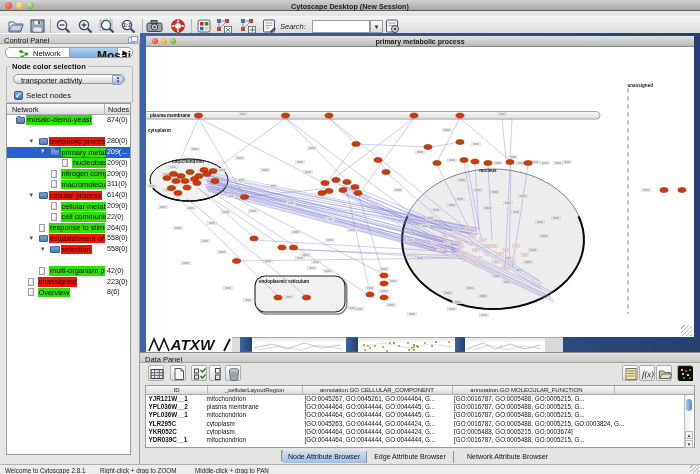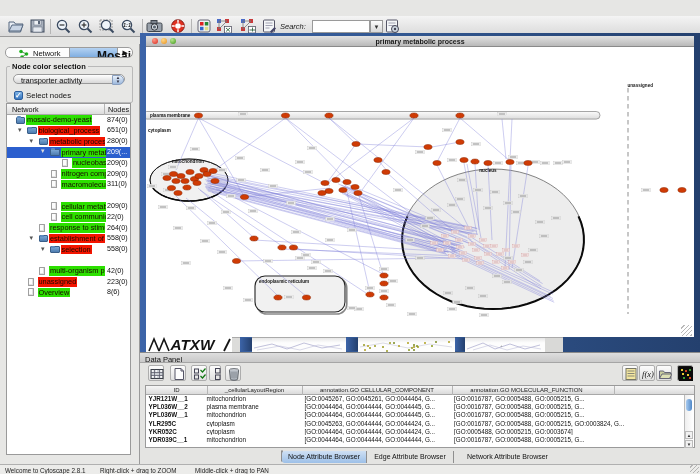--- a/index.html
+++ b/index.html
@@ -92,20 +92,26 @@
 
 #sbar { left:0; top:464px; width:700px; height:10px; background:#ececea; border-top:1px solid #b0b0b0; }
 #grip2 { position:absolute; right:1px; bottom:1px; width:9px; height:9px;
  background:repeating-linear-gradient(135deg, transparent 0 2px, #b5b5b5 2px 3px); }
 .flicon { position:absolute; width:7px; height:6px; border:1px solid #98a4b2; background:#e4e9ef; }
 .flicon:before { content:""; position:absolute; left:2px; top:-2.5px; width:5px; height:4.5px; border:1px solid #98a4b2; background:#f0f4f8; }
 </style></head>
 <body>
 <div id="win">
 
+ <div id="mtb" class="abs">
+  <div class="ball" style="left:5px; background:radial-gradient(circle at 35% 30%,#ff9a8a,#e33021)"></div>
+  <div class="ball" style="left:16px; background:radial-gradient(circle at 35% 30%,#ffe9a8,#f0a524)"></div>
+  <div class="ball" style="left:27px; background:radial-gradient(circle at 35% 30%,#c8f0a0,#58a823)"></div>
+  <div id="mtitle">Cytoscape Desktop (New Session)</div>
+ </div>
 
  <div id="tbar" class="abs">
   <svg class="abs" style="left:7px;top:2px" width="18" height="16" viewBox="0 0 18 16">
         <path d="M2 4 h5 l1.5 2 H16 l-2.5 8 H2 z" fill="#e8edf4" stroke="#55677f" stroke-width="1"></path>
         <path d="M2 13 l3-6 h11 l-2.5 6 z" fill="#c8d4e4" stroke="#55677f" stroke-width="1"></path>
       </svg>
 <svg class="abs" style="left:29px;top:2px" width="18" height="16" viewBox="0 0 18 16">
         <rect x="2" y="2" width="13" height="12" fill="#a8b0bc" stroke="#3e4a5c"></rect>
         <rect x="5" y="2.5" width="7" height="4.5" fill="#eef1f5" stroke="#5a6678" stroke-width="0.5"></rect>
         <rect x="9" y="3" width="2" height="3.2" fill="#5a6678"></rect>
@@ -182,20 +188,24 @@
         <circle cx="11" cy="11" r="1.2" fill="#445"></circle>
       </svg>
   <div class="tsep" style="left:50px"></div>
   <div class="tsep" style="left:142px"></div>
   <div class="tsep" style="left:191px"></div>
   <div id="search-lab">Search:</div>
   <div id="search-box"></div>
   <div id="search-drop">▼</div>
  </div>
 
+ <div id="cph" class="abs">
+      <span>Control Panel</span>
+      <div class="flicon" style="right:5px;top:3px"></div>
+    </div>
  <div id="lpanel" class="abs">
    <div id="tabbar">
      <svg class="abs" style="left:12px;top:1px" width="12" height="10" viewBox="0 0 12 10">
           <circle cx="3" cy="2.5" r="1.8" fill="#2b2"></circle>
           <circle cx="8.5" cy="5" r="1.8" fill="#2b2"></circle>
           <circle cx="4" cy="8" r="1.8" fill="#2b2"></circle>
           <path d="M3 2.5 L8.5 5 L4 8" fill="none" stroke="#282" stroke-width="0.8"></path>
         </svg>
      <span class="tt" style="left:27px">Network</span>
      <div id="tab-mosaic"></div>
@@ -216,26 +226,20 @@
         <span class="h1">Network</span>
         <div class="hd"></div>
         <span class="h2">Nodes</span>
       </div>
    <div style="position:absolute;left:0;top:0;width:123px;height:350px;overflow:hidden">
    <div class="trow" style="top:10.5px">
           <span class="fold" style="left:8.5px"></span>
           <span class="tlab" style="left:19.0px;background:#2ce000;max-width:80px">mosaic-demo-yeast</span>
           <span class="tcnt">874(0)</span>
         </div>
-<div class="trow" style="top:21.3px">
-          <span class="tri" style="left:11.0px">▾</span>
-          <span class="fold" style="left:20.0px"></span>
-          <span class="tlab" style="left:30.5px;background:#f31400;max-width:68px">biological_process</span>
-          <span class="tcnt">651(0)</span>
-        </div>
 <div class="trow" style="top:32.1px">
           <span class="tri" style="left:22.5px">▾</span>
           <span class="fold" style="left:31.5px"></span>
           <span class="tlab" style="left:42.0px;background:#f31400;max-width:56px">metabolic process</span>
           <span class="tcnt">280(0)</span>
         </div>
 <div class="trow sel" style="top:42.9px">
           <span class="tri" style="left:34.0px">▾</span>
           <span class="fold" style="left:43.0px"></span>
           <span class="tlab" style="left:53.5px;background:#2ce000;max-width:45px">primary metabo</span>
@@ -248,20 +252,26 @@
         </div>
 <div class="trow" style="top:64.5px">
           <span class="page" style="left:43.5px"></span>
           <span class="tlab" style="left:53.5px;background:#2ce000;max-width:45px">nitrogen compo</span>
           <span class="tcnt">209(0)</span>
         </div>
 <div class="trow" style="top:75.3px">
           <span class="page" style="left:43.5px"></span>
           <span class="tlab" style="left:53.5px;background:#2ce000;max-width:45px">macromolecule</span>
           <span class="tcnt">311(0)</span>
+        </div>
+<div class="trow" style="top:86.1px">
+          <span class="tri" style="left:22.5px">▾</span>
+          <span class="fold" style="left:31.5px"></span>
+          <span class="tlab" style="left:42.0px;background:#f31400;max-width:56px">cellular process</span>
+          <span class="tcnt">614(0)</span>
         </div>
 <div class="trow" style="top:96.9px">
           <span class="page" style="left:43.5px"></span>
           <span class="tlab" style="left:53.5px;background:#2ce000;max-width:45px">cellular metabo</span>
           <span class="tcnt">209(0)</span>
         </div>
 <div class="trow" style="top:107.7px">
           <span class="page" style="left:43.5px"></span>
           <span class="tlab" style="left:53.5px;background:#2ce000;max-width:45px">cell communicat</span>
           <span class="tcnt">22(0)</span>

